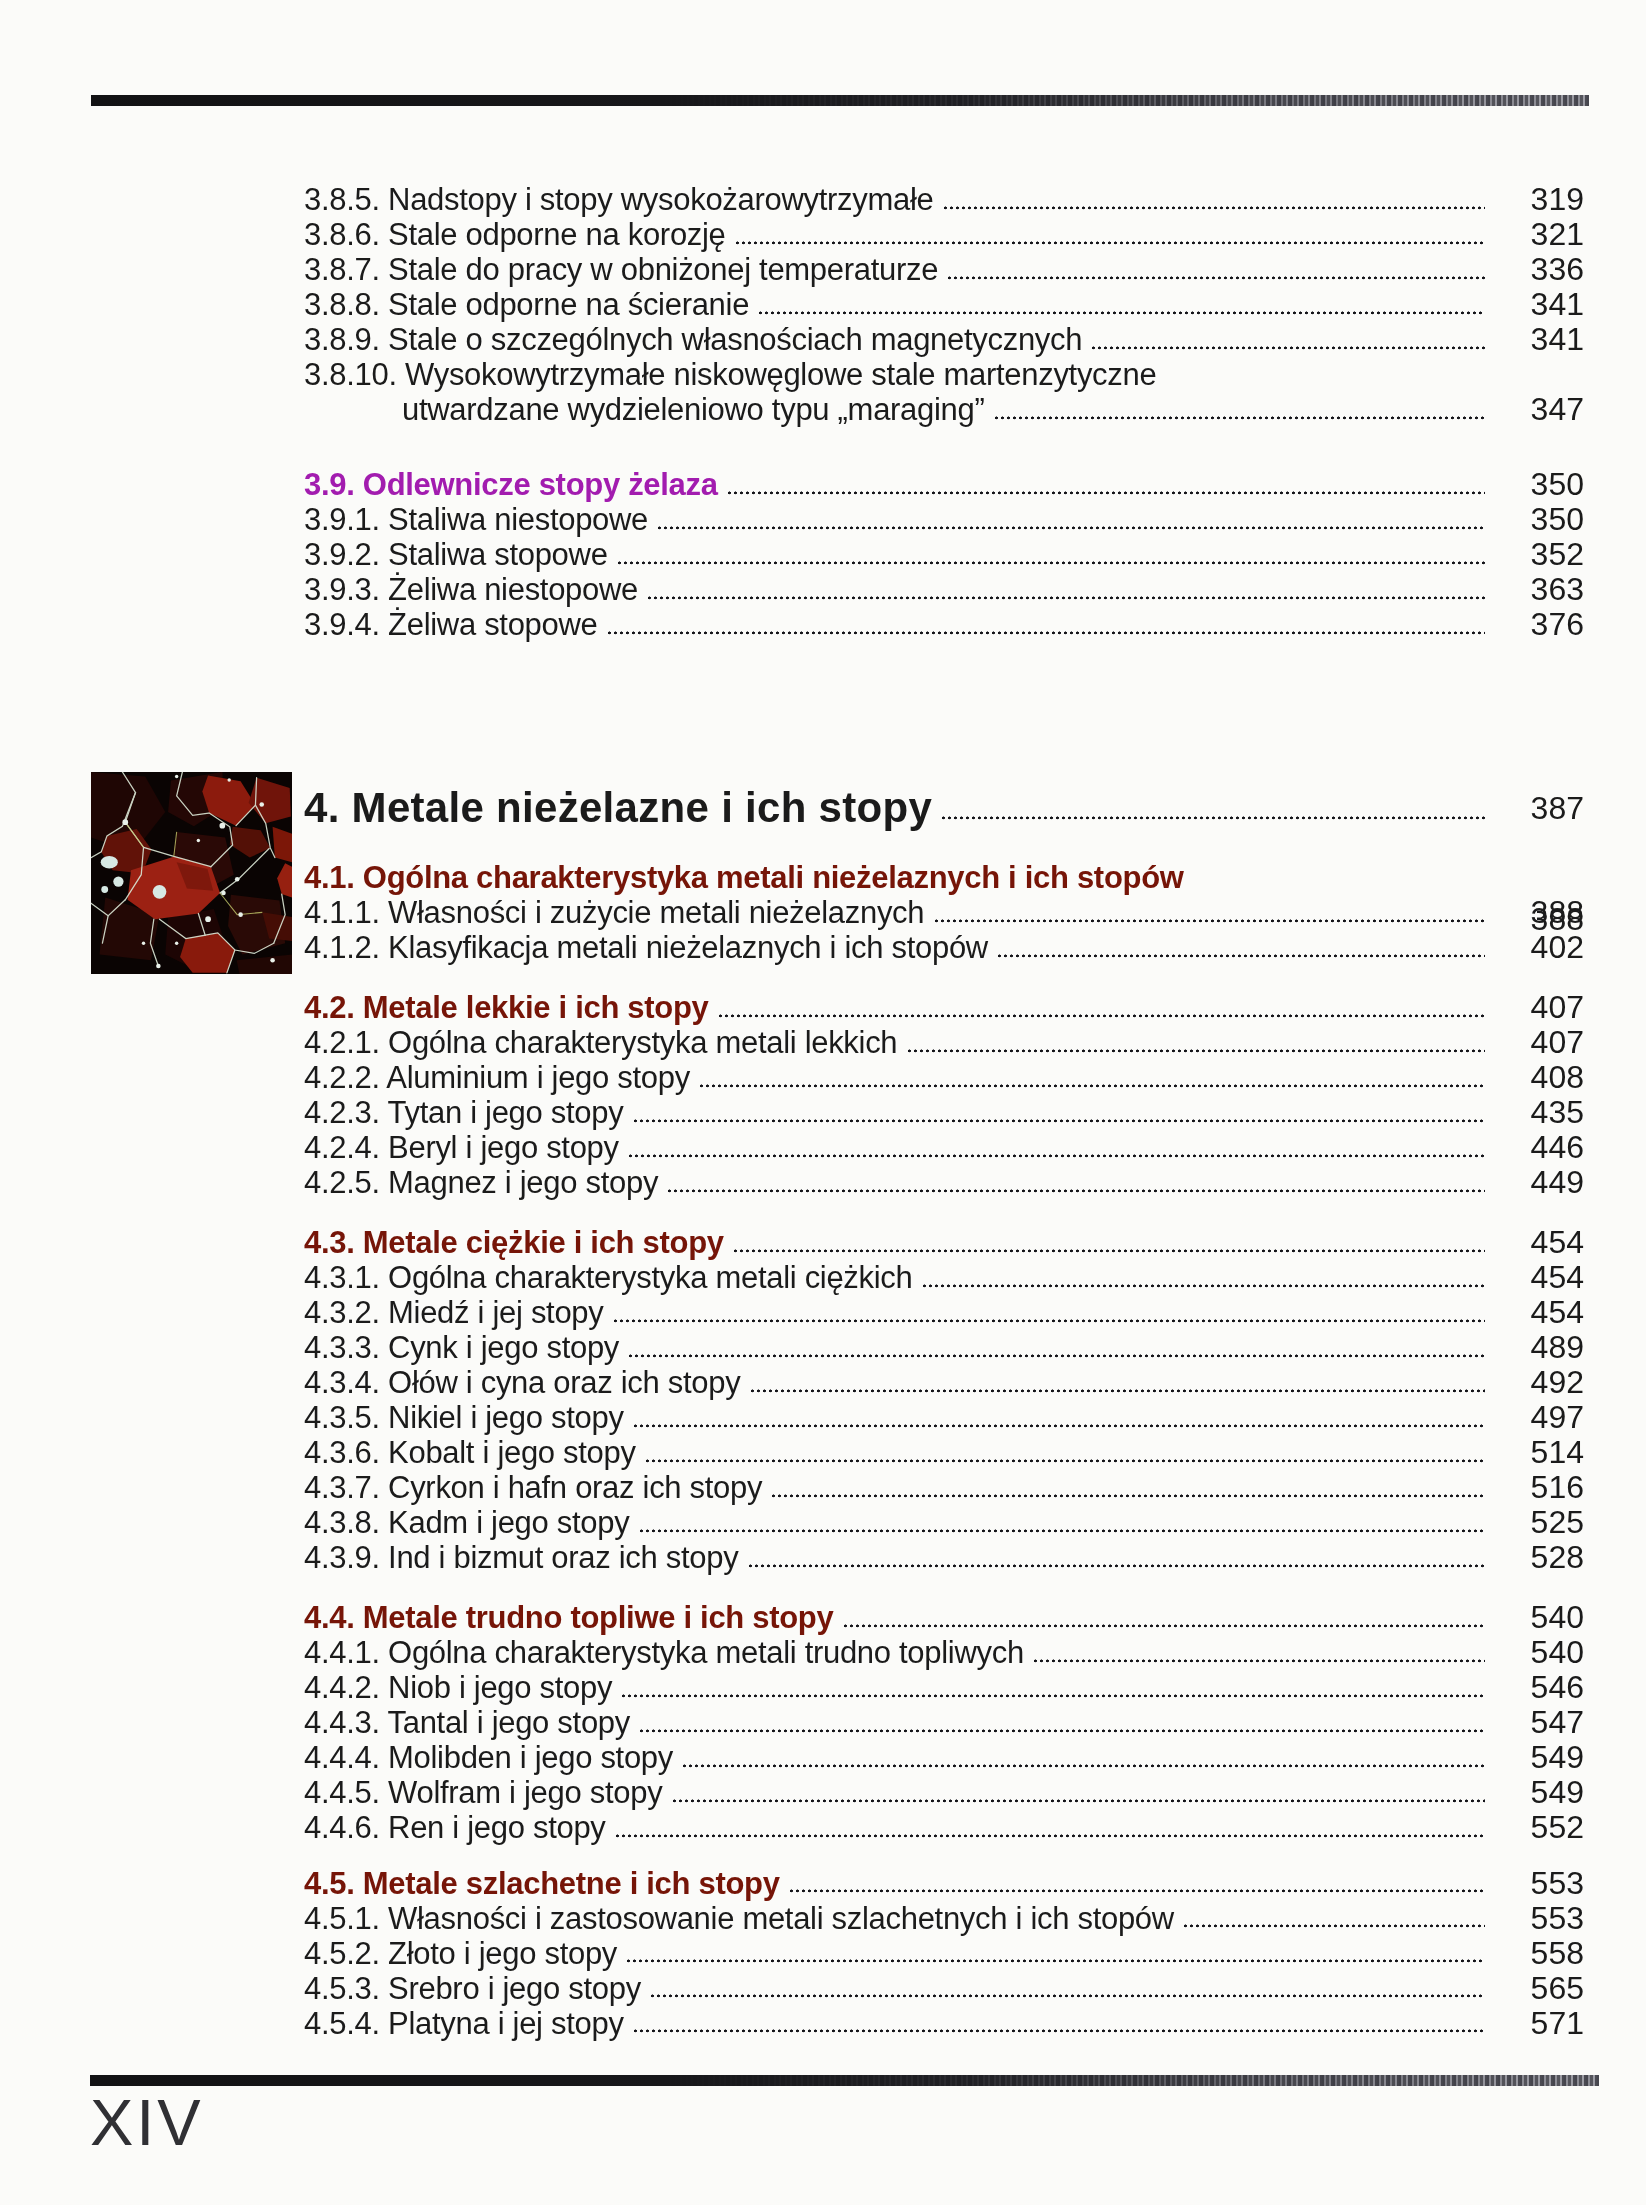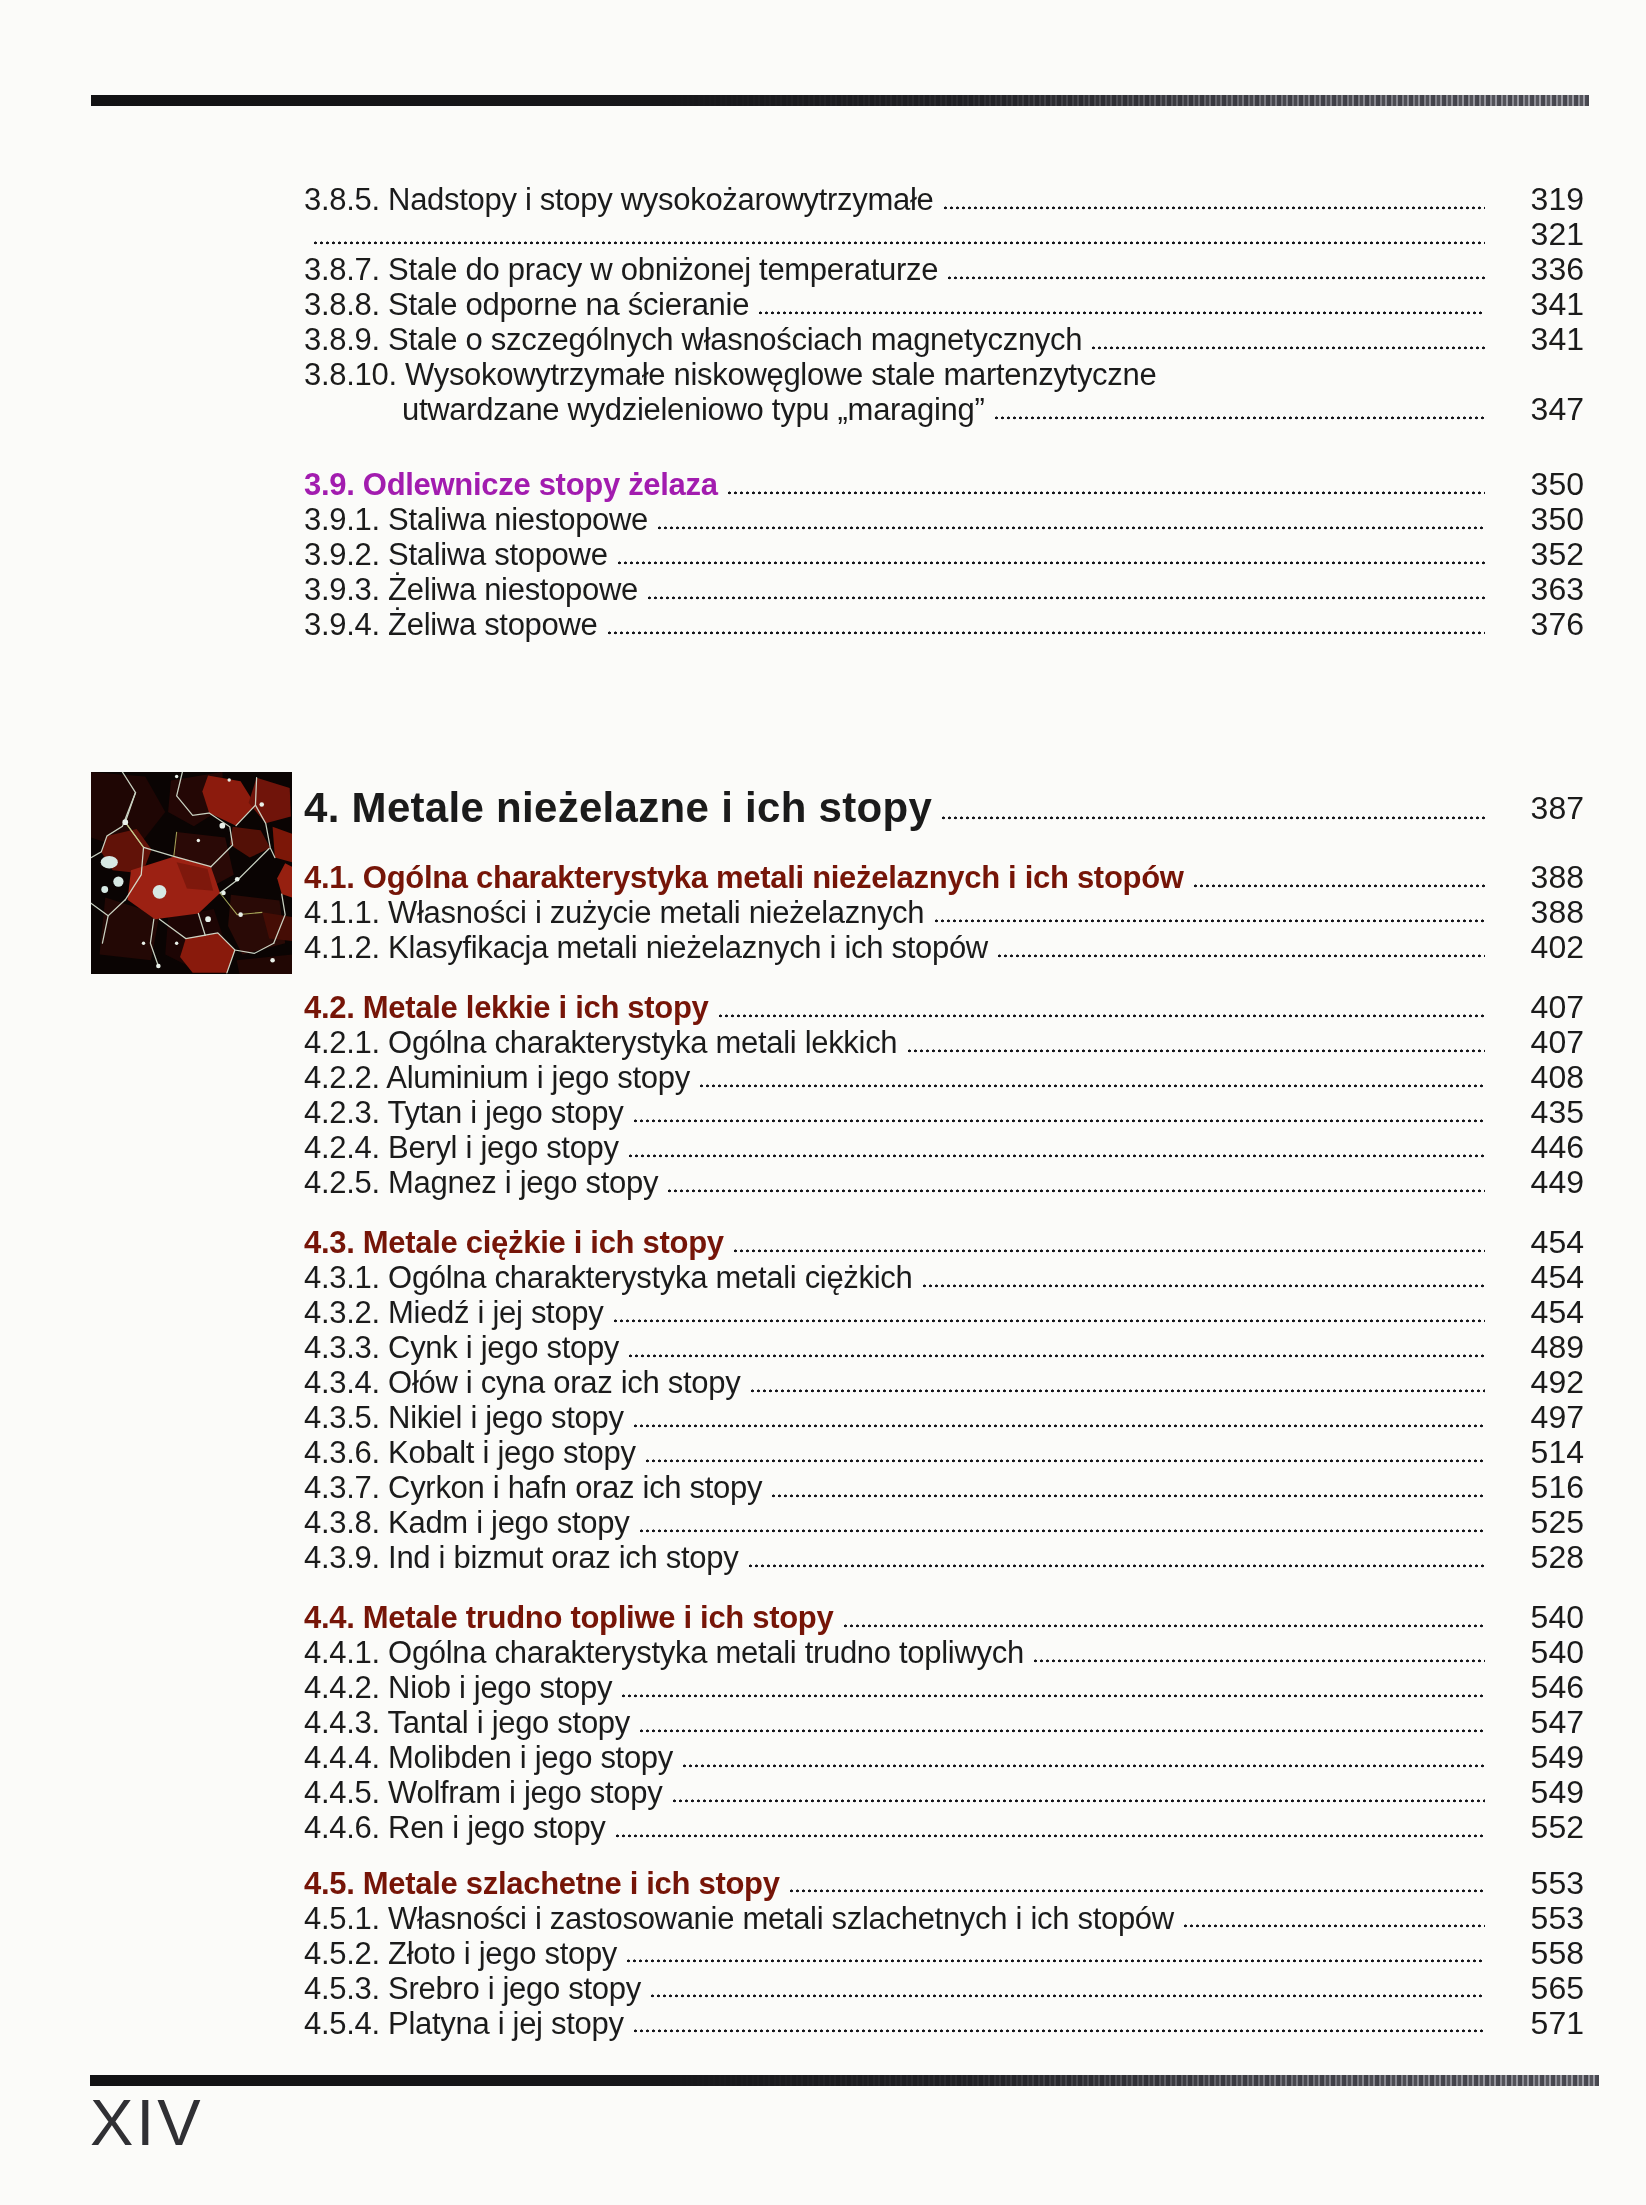--- a/index.html
+++ b/index.html
@@ -46,21 +46,21 @@
   .sec .t  { font-weight: bold; }            
 
   .chapter { height: 58px; }
   .chapter .t   { font-size: 42px; line-height: 58px; font-weight: bold; letter-spacing: 0.3px; }
   .chapter .pg  { line-height: 58px; }
   .chapter .dots { margin-bottom: 17px; }
 
   
   .gap-39            { margin-top: 40px;  }
   .gap-chapter       { margin-top: 137px; }
-  .gap-after-chapter { margin-top: 23px;  }
+  .gap-after-chapter { margin-top: 23px; flex-direction: column;  }
   .gap-section       { margin-top: 25px;  }
   .gap-section-sm    { margin-top: 20.6px;  }
 
   
   .folio {
     position: absolute; left: 90px; top: 2085px;
     font-size: 65px; font-weight: 400; letter-spacing: 2.9px; color: #303034;
   }
 </style>
 </head>
@@ -137,20 +137,21 @@
     </svg>
   </figure>
 
   <main class="toc" id="toc">
       <div class="row">
         <span class="t">3.8.5. Nadstopy i stopy wysokożarowytrzymałe</span>
         <span class="dots"></span>
         <span class="pg">319</span>
       </div>
       <div class="row">
+        <span class="t">3.8.6. Stale odporne na korozję</span>
         <span class="dots"></span>
         <span class="pg">321</span>
       </div>
       <div class="row">
         <span class="t">3.8.7. Stale do pracy w obniżonej temperaturze</span>
         <span class="dots"></span>
         <span class="pg">336</span>
       </div>
       <div class="row">
         <span class="t">3.8.8. Stale odporne na ścieranie</span>

